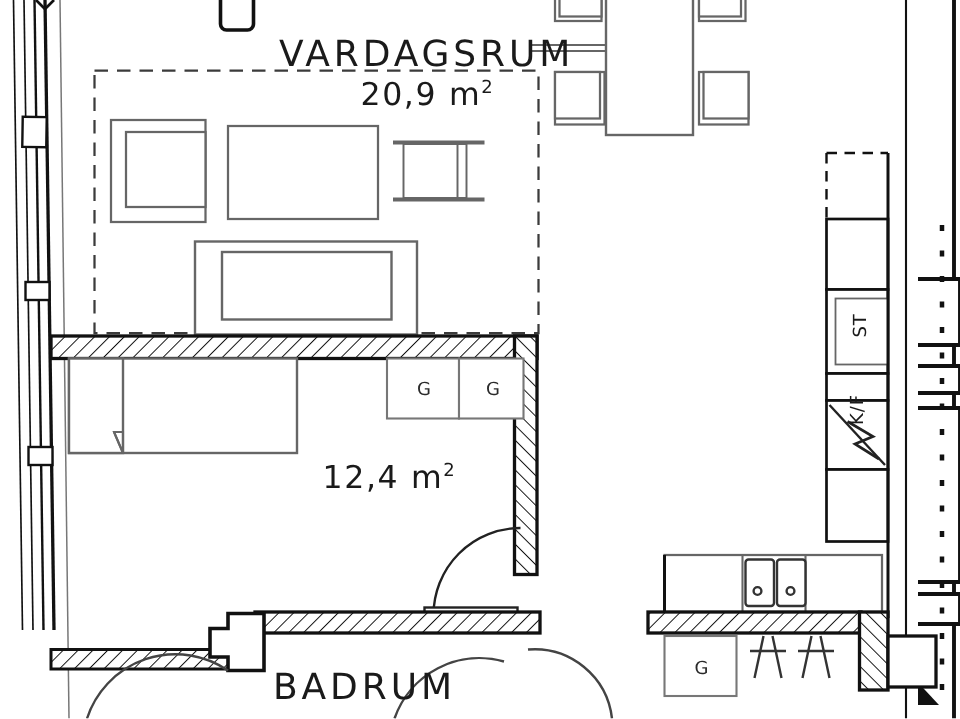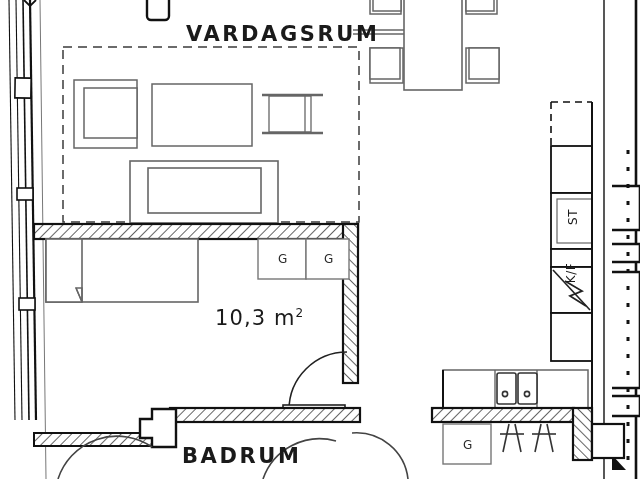--- a/index.html
+++ b/index.html
@@ -30,23 +30,23 @@
   .room-label {
     position: absolute;
     text-align: center;
     color: #1a1a1a;
     font-family: "DejaVu Sans", sans-serif;
     line-height: 1.22;
     white-space: nowrap;
     pointer-events: none;
   }
   .room-name {
-    font-size: 21px;
+    font-size: 24px;
     letter-spacing: 2.6px;
-    font-weight: 700;
+    font-weight: 400;
   }
   .room-area {
     font-size: 21px;
     letter-spacing: 1.1px;
     font-weight: 400;
   }
   .room-area sup {
     font-size: 12px;
     vertical-align: super;
     letter-spacing: 0;
@@ -244,29 +244,33 @@
     </g>
 
     <g fill="#ffffff" stroke="#111111" stroke-width="2.2">
       <rect x="592" y="424" width="32" height="34"></rect>
     </g>
 
   </svg>
 
   <div class="room-label" style="left:186px; top:22px;">
     <div class="room-name">VARDAGSRUM</div>
-  </div>
-
-  <div class="room-label" style="left:215px; top:306px;">
     <div class="room-area">
-      <span>10,3</span>
+      <span>20,9</span>
       <span>m</span><sup>2</sup>
     </div>
   </div>
 
+  <div class="room-label" style="left:215px; top:306px;">
+    <div class="room-area">
+      <span>12,4</span>
+      <span>m</span><sup>2</sup>
+    </div>
+  </div>
+
 
   <div class="room-label" style="left:182px; top:444px;">
     <div class="room-name">BADRUM</div>
   </div>
 
   <div class="cab-label" style="left:565px; top:210px; transform:rotate(-90deg);">ST</div>
   <div class="cab-label" style="left:561px; top:266px; transform:rotate(-90deg);">K/F</div>
 
   <div class="box-label" style="left:278px; top:252px;">G</div>
   <div class="box-label" style="left:324px; top:252px;">G</div>

